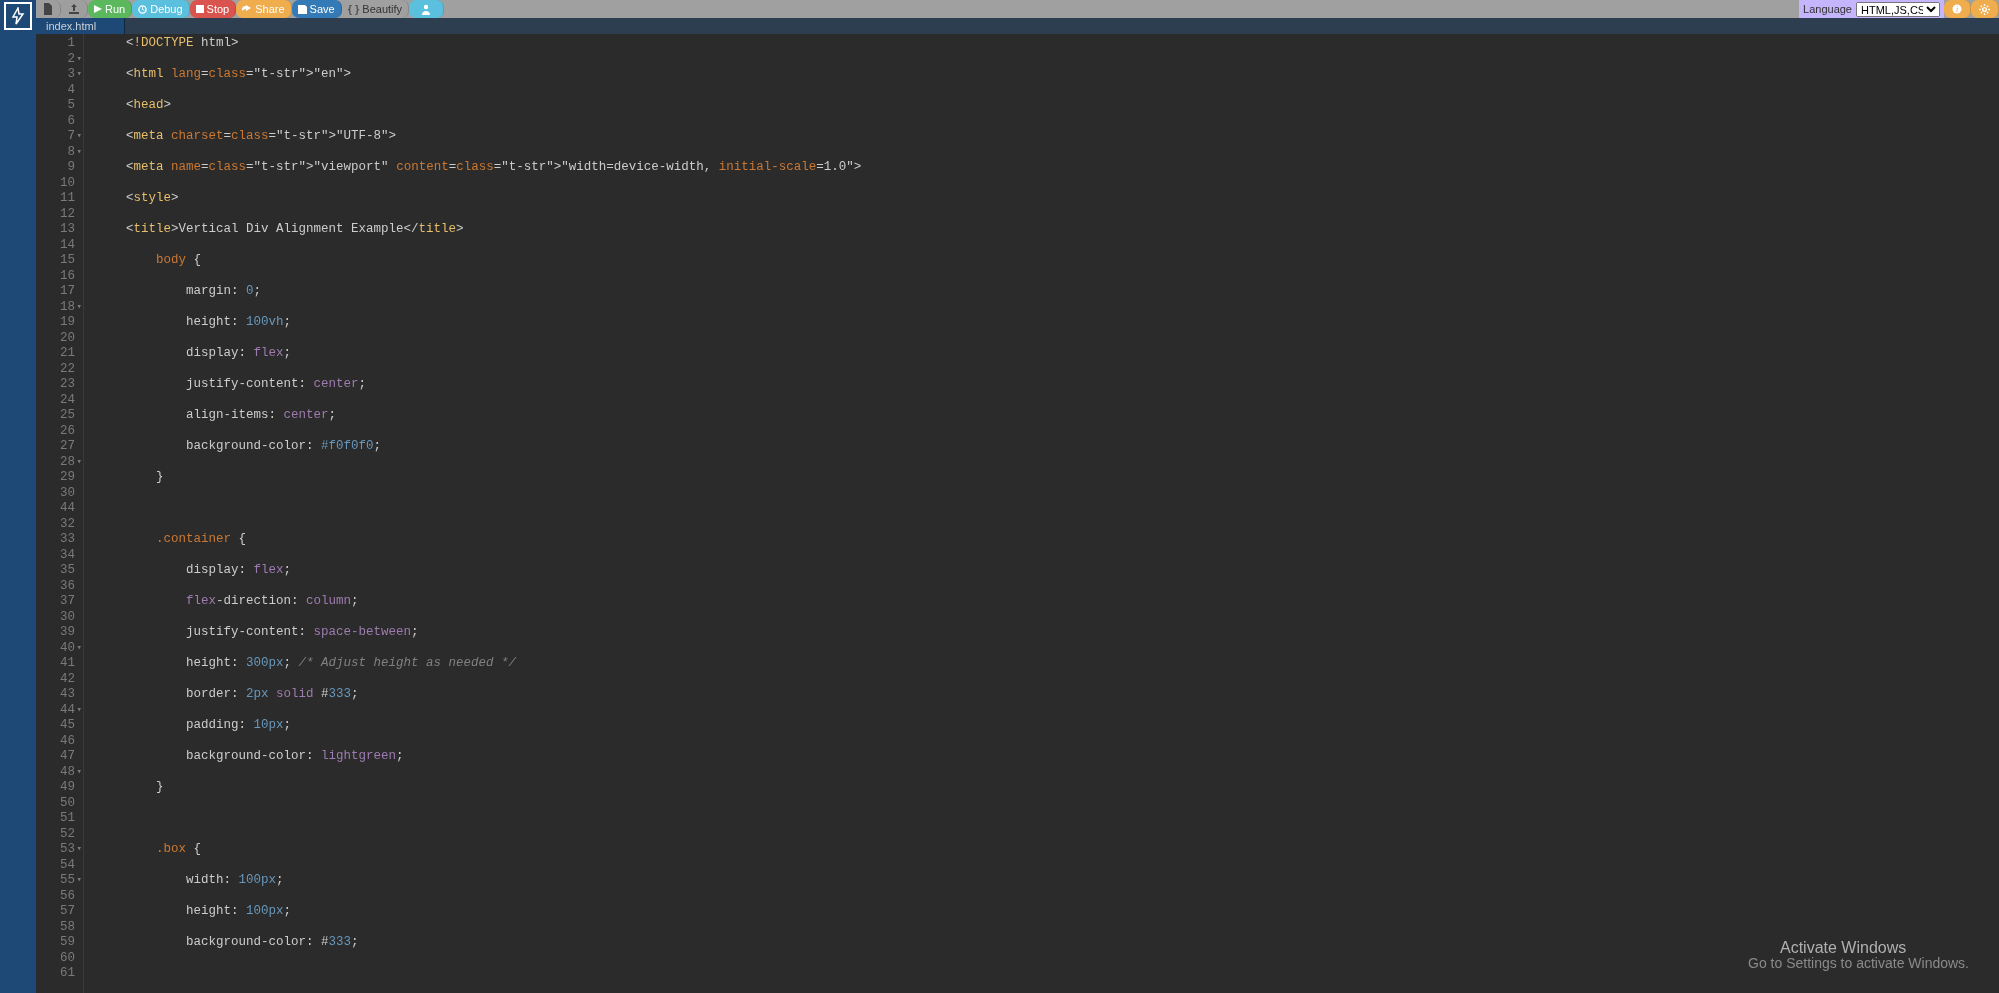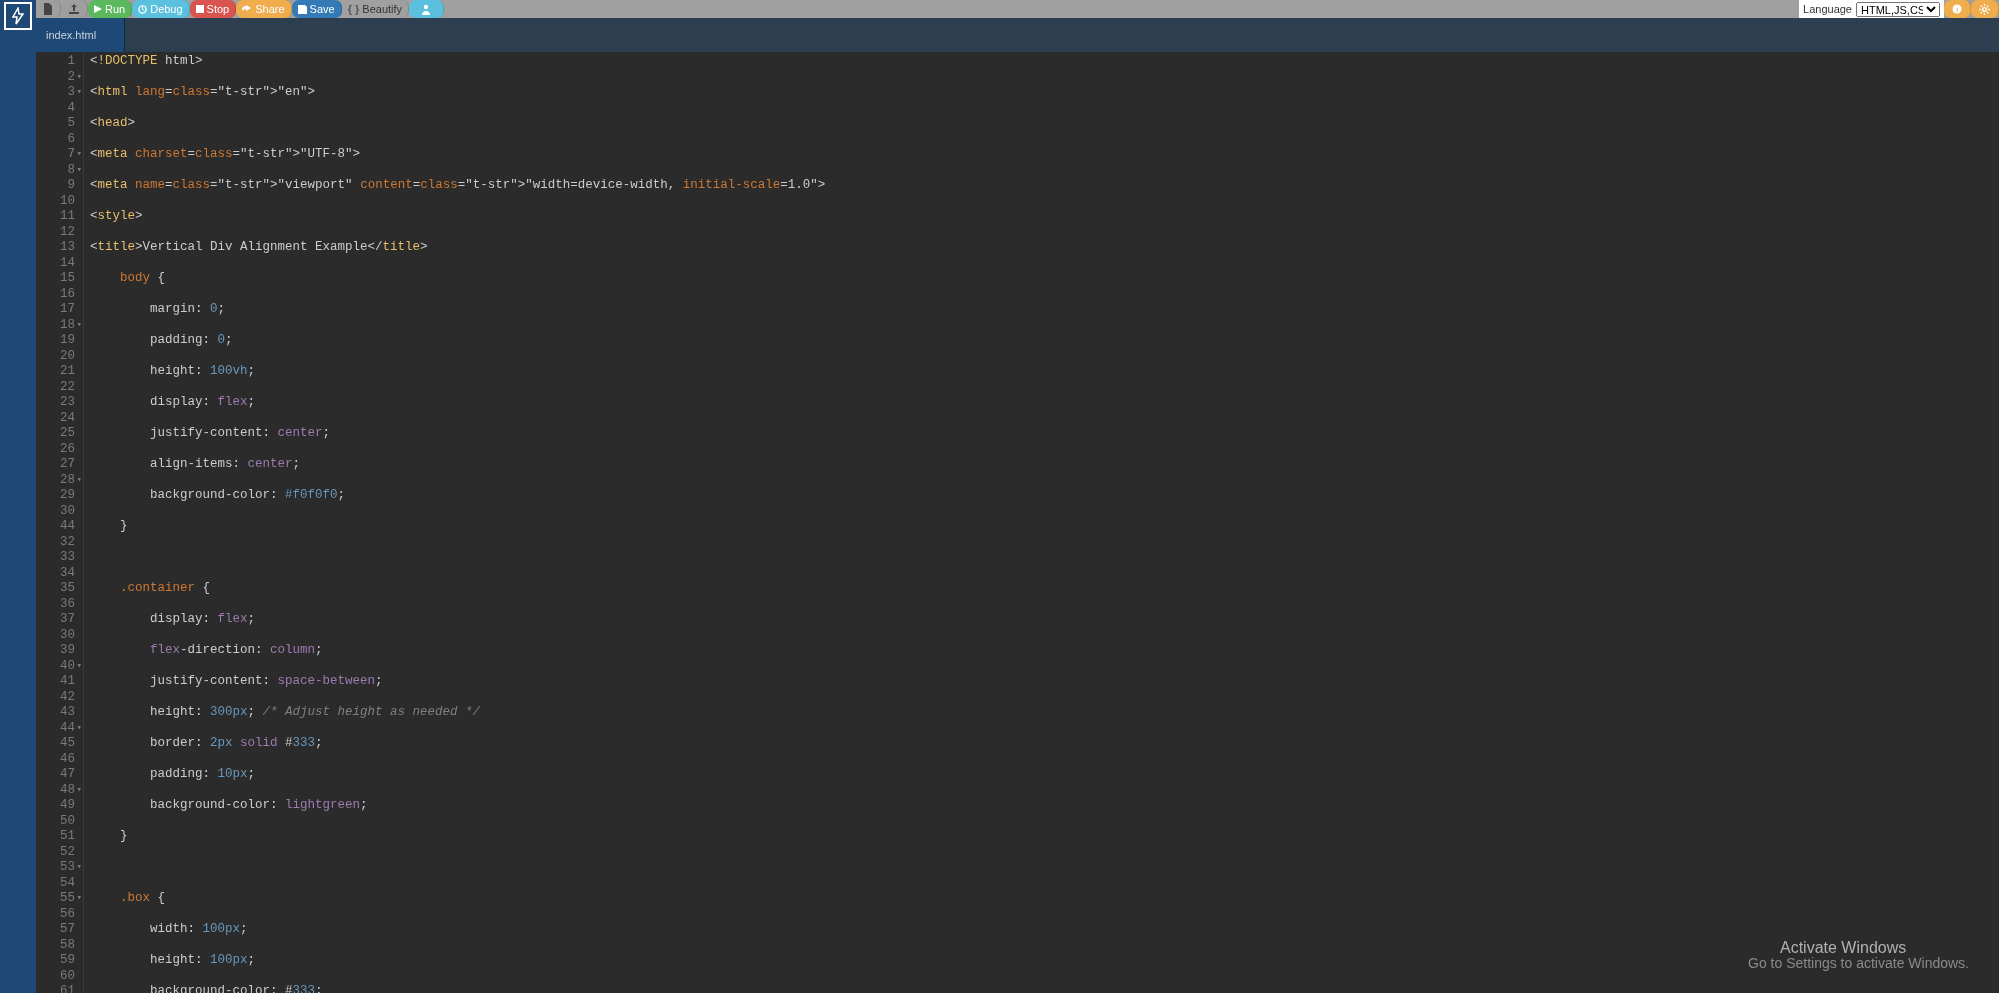--- a/index.html
+++ b/index.html
@@ -47,27 +47,27 @@
 }
 .icon-btn { background: #9e9e9e; color: #555; padding: 0 7px; }
 .run-btn { background: #5cb85c; }
 .debug-btn { background: #5bc0de; }
 .stop-btn { background: #d9534f; }
 .share-btn { background: #f0ad4e; }
 .save-btn { background: #337ab7; }
 .beautify-btn { background: #a0a0a0; color: #333; }
 .user-btn { background: #5bc0de; padding: 0 12px; }
 .toolbar-spacer { flex: 1; background: #a0a0a0; }
-.lang-group { display: flex; align-items: center; background: #ffffff; padding: 0 4px; gap: 4px; color: #333; }
+.lang-group { display: flex; align-items: center; background: #c4b5fd; padding: 0 4px; gap: 4px; color: #333; }
 .lang-select { font-size: 11px; height: 15px; width: 84px; }
 .help-btn { background: #f0ad4e; padding: 0 8px; }
 .gear-btn { background: #f0ad4e; padding: 0 8px; }
 
 .tab-strip {
-  height: 34px;
+  height: 16px;
   background: #2c3e50;
   display: flex;
   align-items: stretch;
   font-family: Arial, sans-serif;
   font-size: 11px;
 }
 .file-tab {
   background: #1e4976;
   color: #c9d1d9;
   padding: 2px 28px 2px 10px;
@@ -94,20 +94,21 @@
   border-right: 1px solid #3a3a3a;
 }
 .gutter .ln { position: relative; }
 .fold { color: #7a7a7a; position: absolute; right: -7px; font-size: 9px; }
 .code {
   flex: 1;
   padding: 2px 0 2px 6px;
   white-space: pre;
   color: #cccccc;
   overflow: hidden;
+  margin-left: 36px;
 }
 .code .line { min-height: 15.5px; display: block; }
 .t-tag { color: #e8bf6a; }         
 .t-attr2 { color: #cc7832; }
 .t-kw { color: #cc7832; }           
 .t-num { color: #6897bb; }          
 .t-comment { color: #808080; font-style: italic; }
 .t-val { color: #9e7bb0; }
 
 .watermark {
@@ -288,21 +289,20 @@
         </div>
       <div class="code"><span class="line">&lt;<span class="t-tag">!DOCTYPE</span> html&gt;</span>
 <span class="line">&lt;<span class="t-tag">html</span> <span class="t-attr2">lang</span>=<span <span="" class="t-attr2">class</span>="t-str"&gt;"en"&gt;</span>
 <span class="line">&lt;<span class="t-tag">head</span>&gt;</span>
 <span class="line">&lt;<span class="t-tag">meta</span> <span class="t-attr2">charset</span>=<span <span="" class="t-attr2">class</span>="t-str"&gt;"UTF-8"&gt;</span>
 <span class="line">&lt;<span class="t-tag">meta</span> <span class="t-attr2">name</span>=<span <span="" class="t-attr2">class</span>="t-str"&gt;"viewport" <span class="t-attr2">content</span>=<span <span="" class="t-attr2">class</span>="t-str"&gt;"width=device-width, <span class="t-attr2">initial-scale</span>=1.0"&gt;</span>
 <span class="line">&lt;<span class="t-tag">style</span>&gt;</span>
 <span class="line">&lt;<span class="t-tag">title</span>&gt;Vertical Div Alignment Example&lt;/<span class="t-tag">title</span>&gt;</span>
 <span class="line">    <span class="t-kw">body</span> {</span>
 <span class="line">        margin: <span class="t-num">0</span>;</span>
-<span class="line">        padding: <span class="t-num">0</span>;</span>
 <span class="line">        height: <span class="t-num">100vh</span>;</span>
 <span class="line">        display: <span class="t-val">flex</span>;</span>
 <span class="line">        justify-content: <span class="t-val">center</span>;</span>
 <span class="line">        align-items: <span class="t-val">center</span>;</span>
 <span class="line">        background-color: <span class="t-num">#f0f0f0</span>;</span>
 <span class="line">    }</span>
 <span class="line">&nbsp;</span>
 <span class="line">    <span class="t-kw">.container</span> {</span>
 <span class="line">        display: <span class="t-val">flex</span>;</span>
 <span class="line">        <span class="t-val">flex</span>-direction: <span class="t-val">column</span>;</span>

